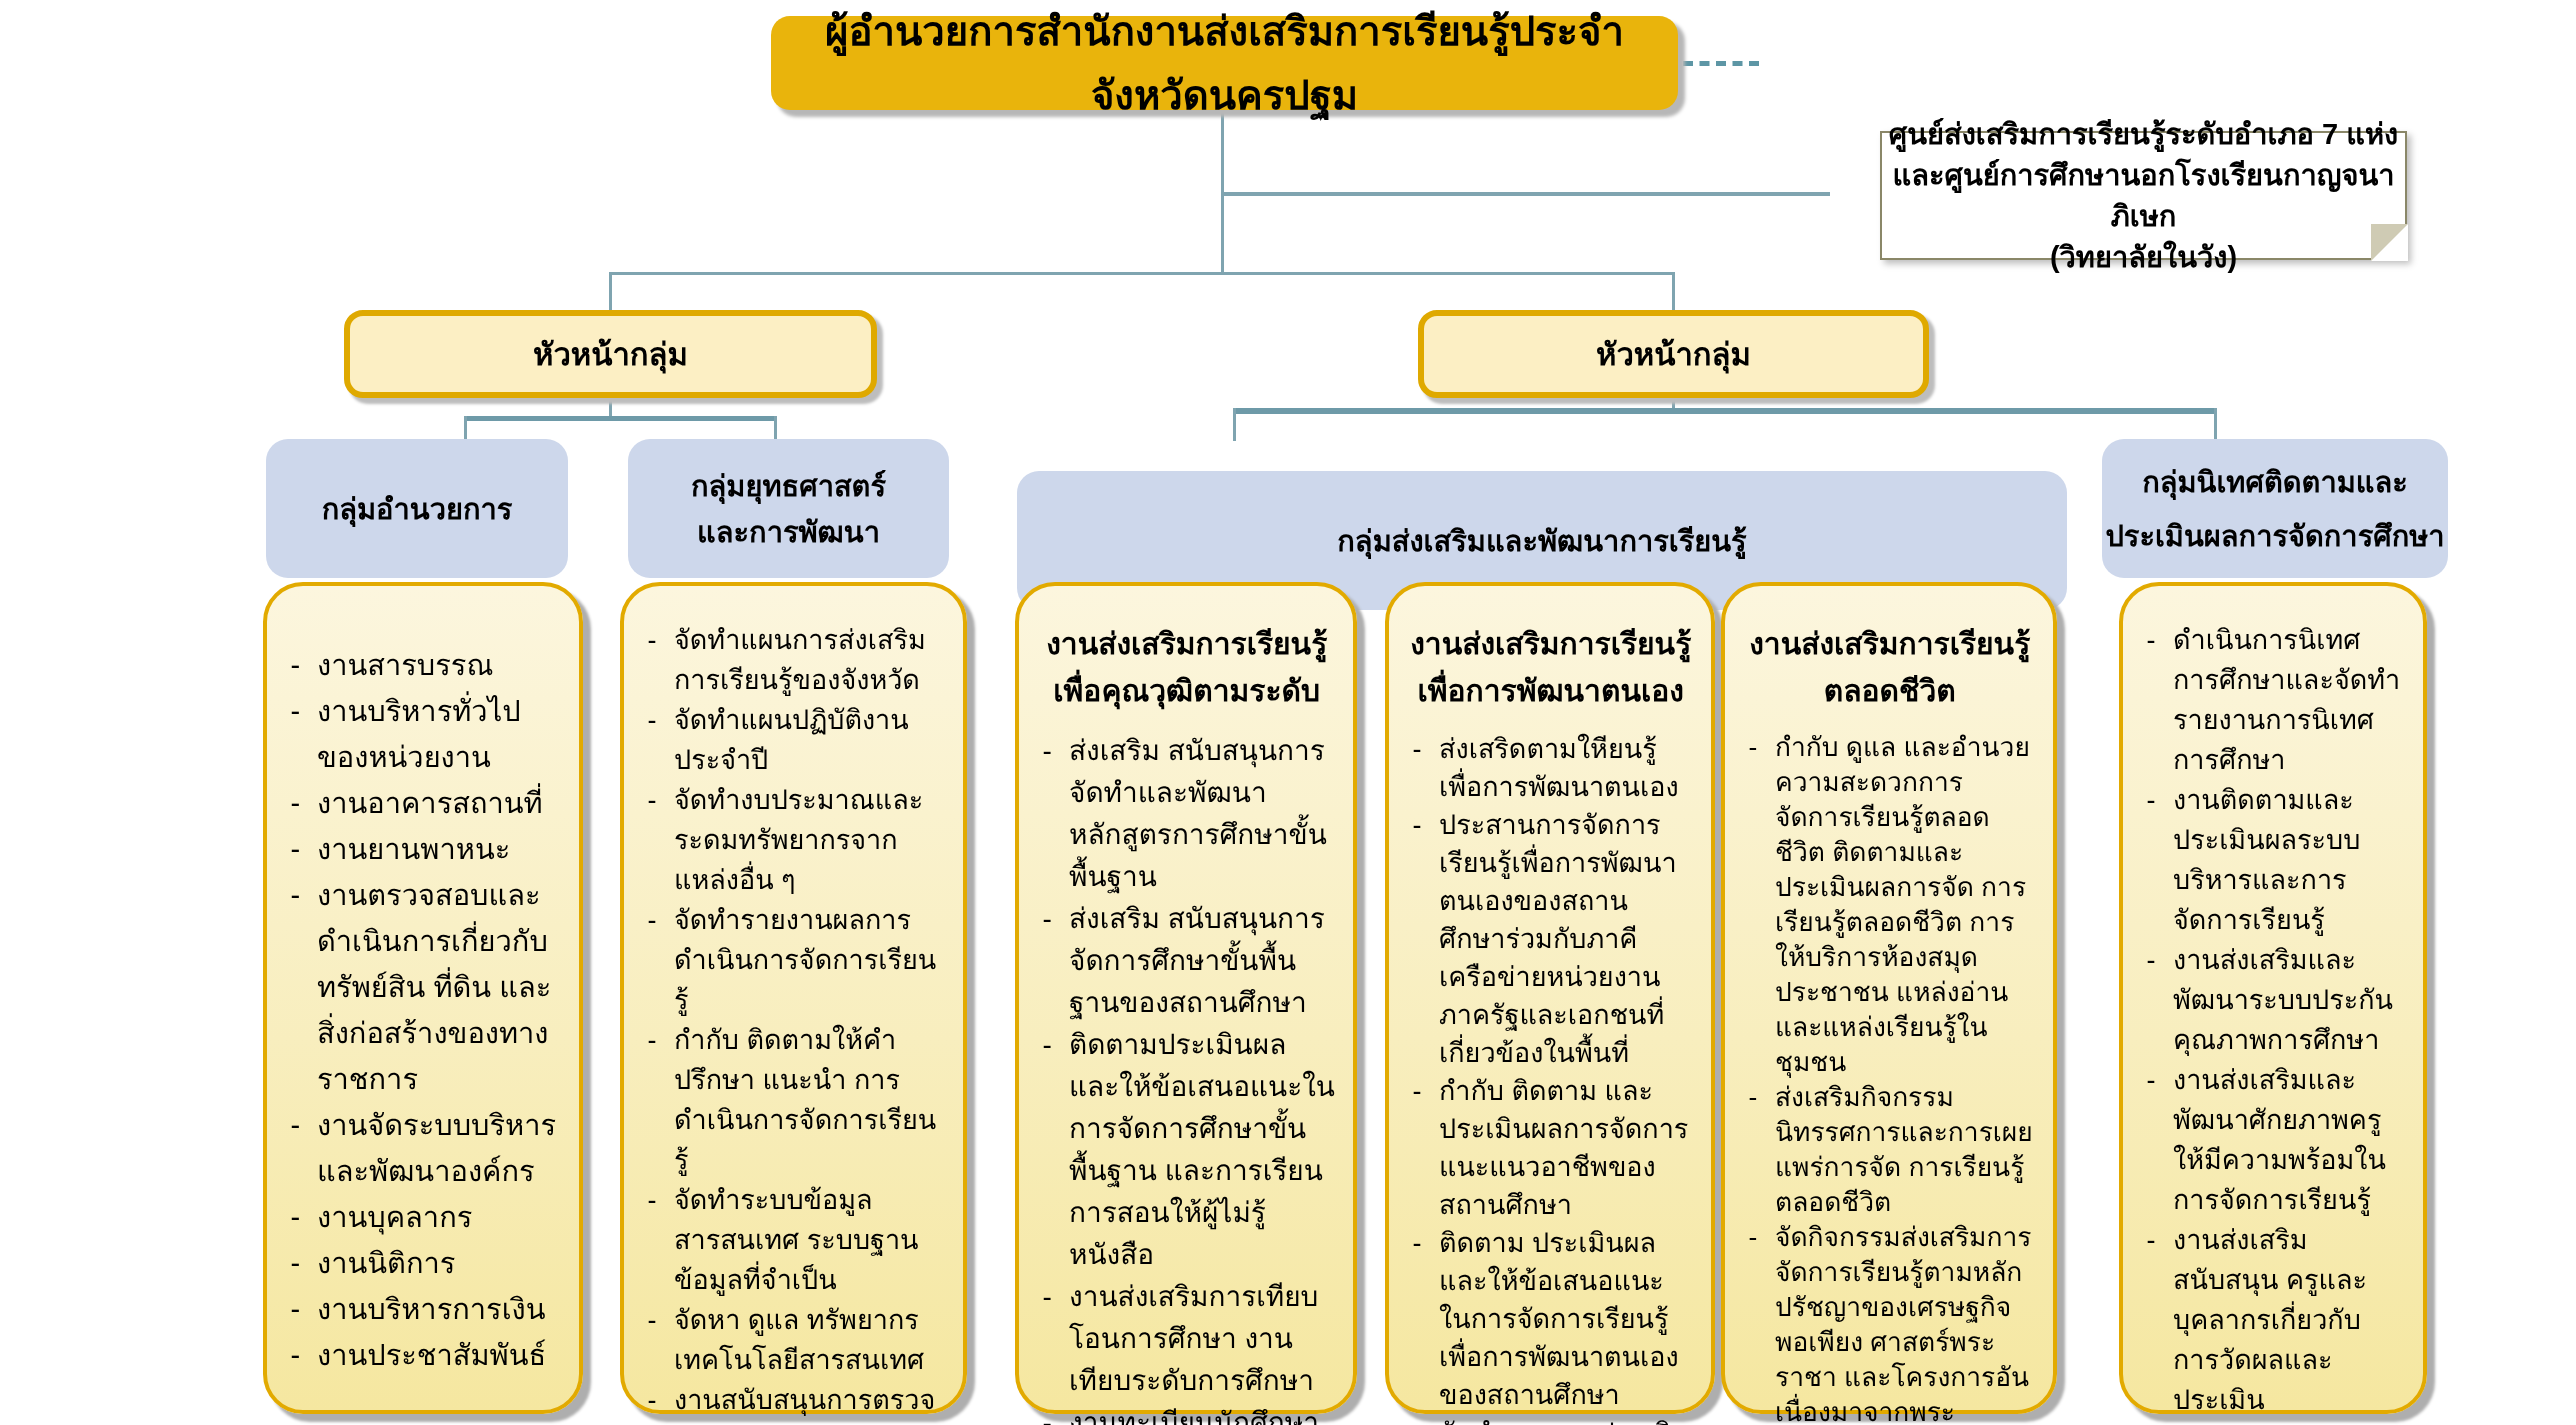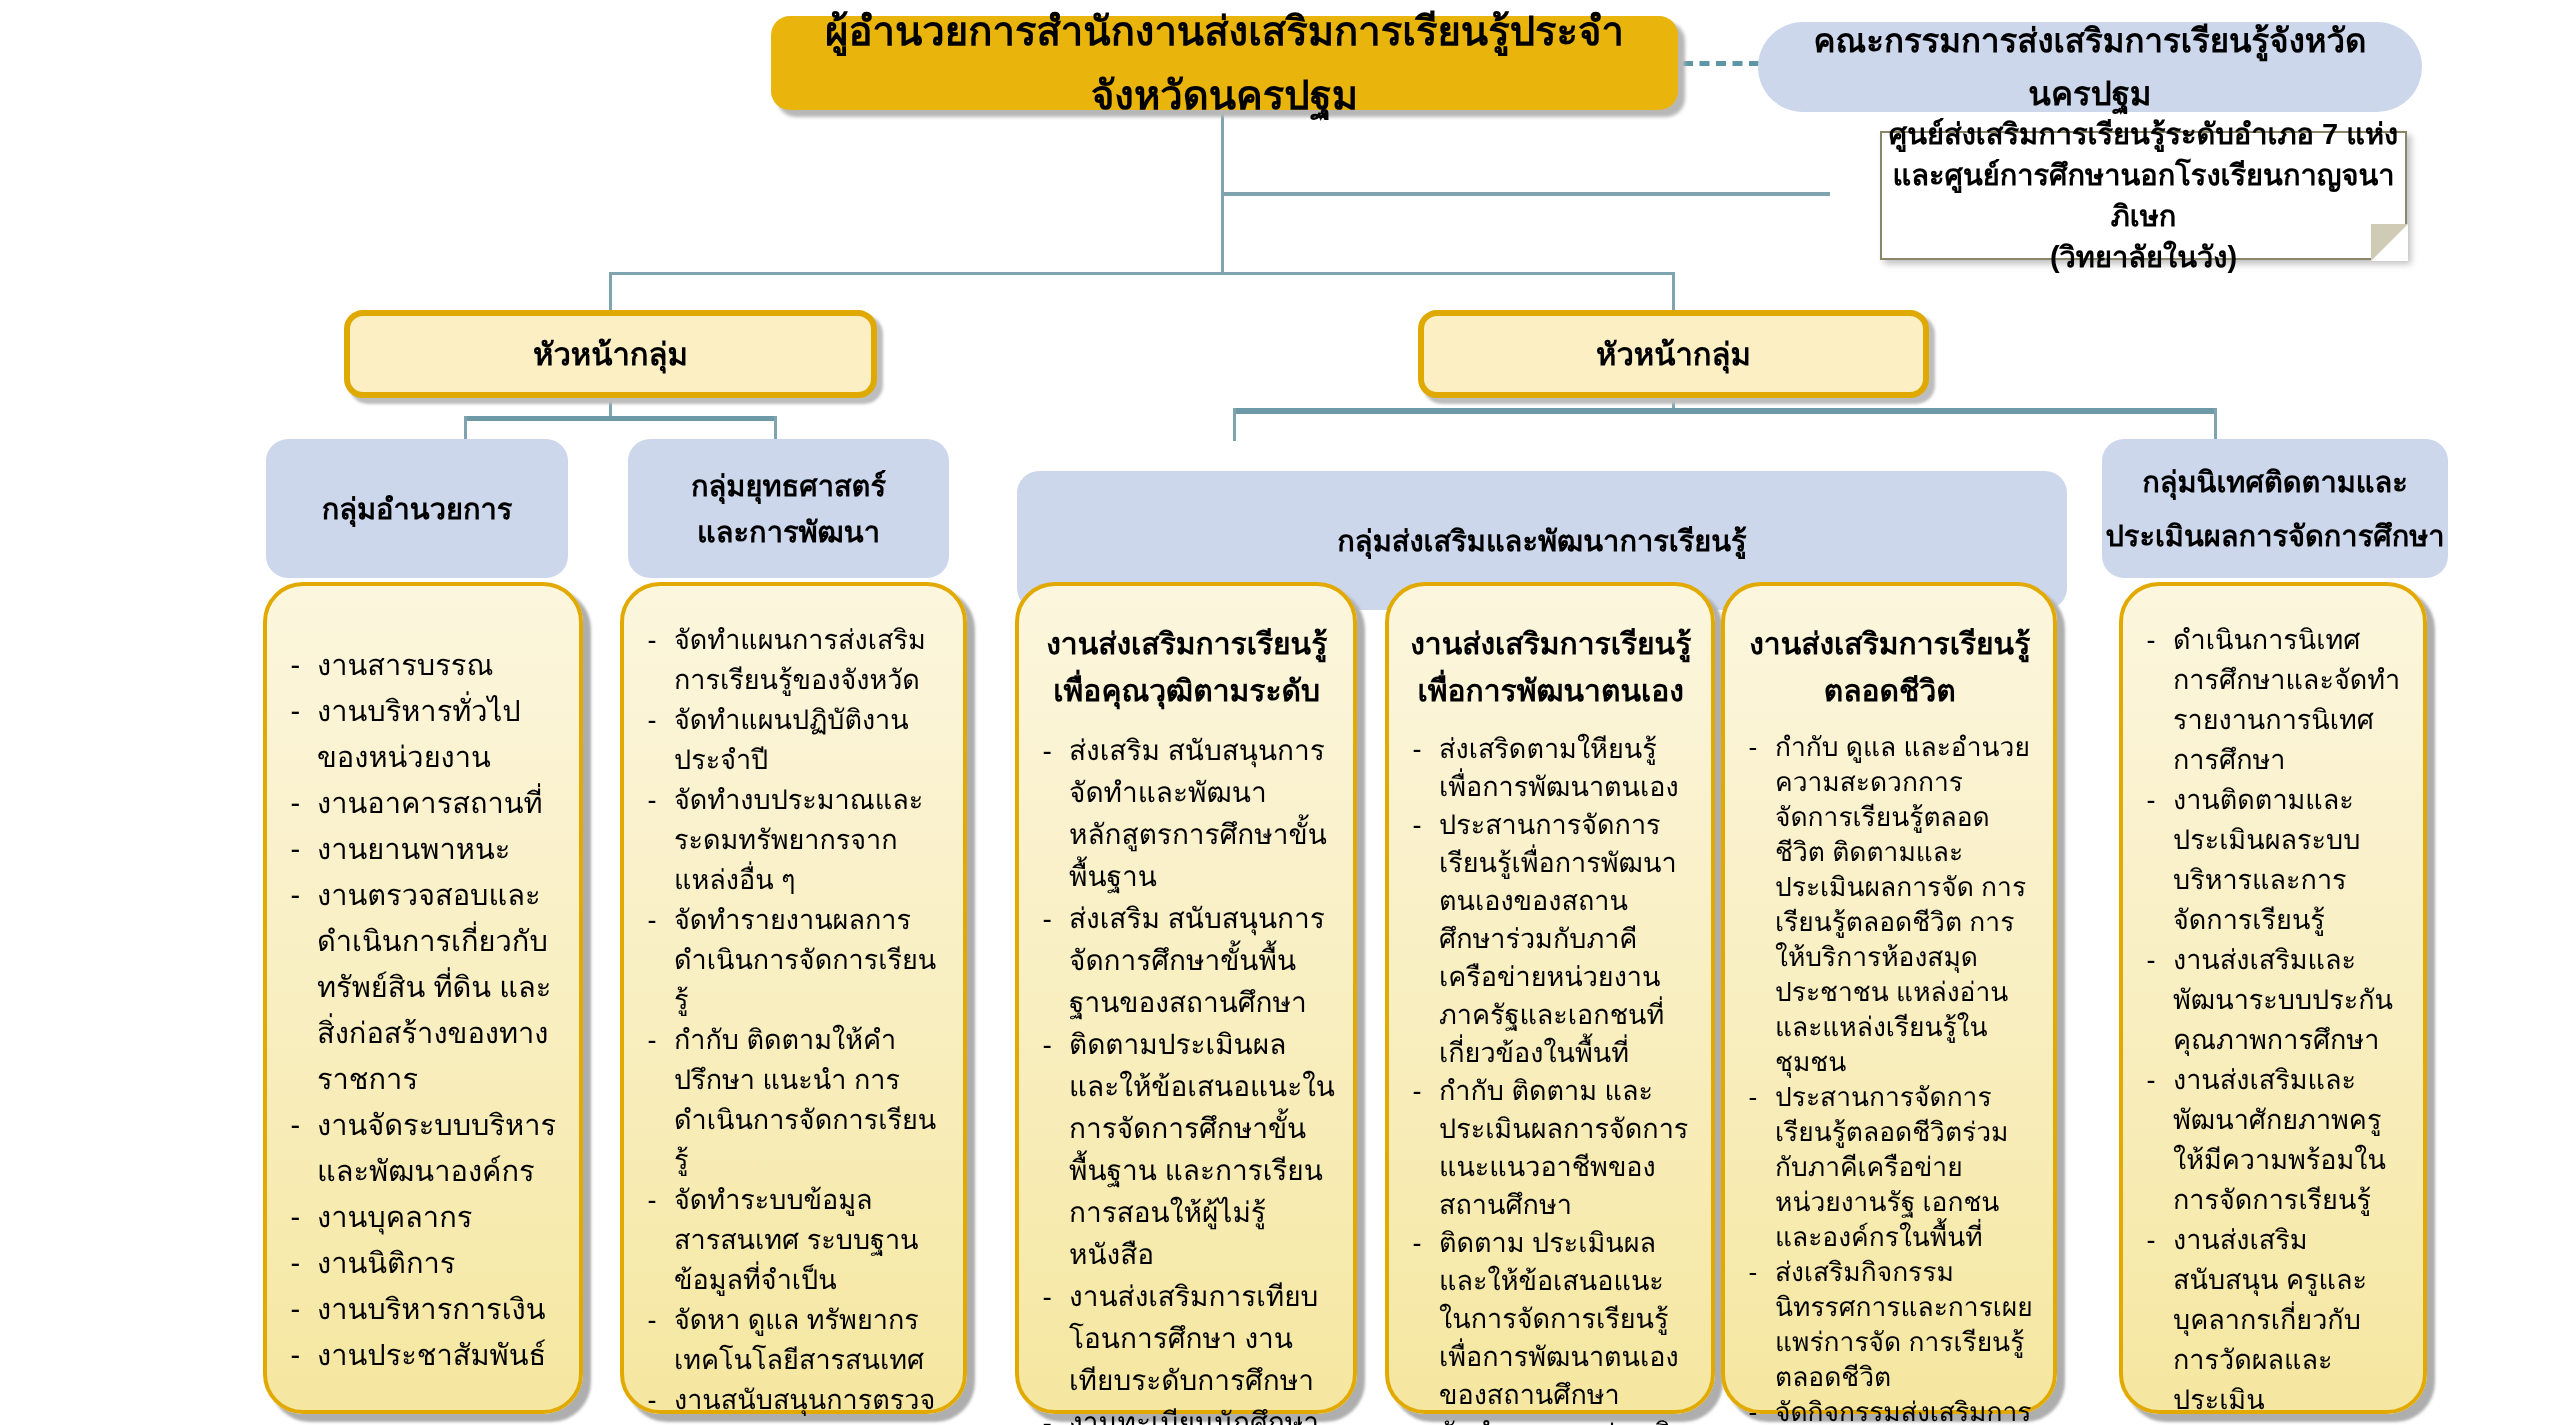--- a/index.html
+++ b/index.html
@@ -89,23 +89,20 @@
   <div class="line" style="left:1672px;top:396px;width:2.9px;height:14.7px;"></div>
   <div class="line thick" style="left:1233px;top:408px;width:984px;height:5.9px;"></div>
   <div class="line" style="left:1233px;top:408px;width:2.9px;height:33px;"></div>
   <div class="line" style="left:2214px;top:408px;width:2.9px;height:33px;"></div>
   <div class="dashline" style="left:1683px;top:61px;width:76px;"></div>
 
   <div class="director">
     <span>ผู้อำนวยการสำนักงานส่งเสริมการเรียนรู้ประจำจังหวัดนครปฐม</span>
   </div>
 
-  <div class="committee">
-    <span>คณะกรรมการส่งเสริมการเรียนรู้จังหวัดนครปฐม</span>
-  </div>
 
   <div class="note">
     <div>ศูนย์ส่งเสริมการเรียนรู้ระดับอำเภอ 7 แห่ง</div>
     <div>และศูนย์การศึกษานอกโรงเรียนกาญจนาภิเษก</div>
     <div>(วิทยาลัยในวัง)</div>
     <div class="fold-mask"></div>
     <div class="fold"></div>
   </div>
 
   <div class="grouphead left">
@@ -186,21 +183,20 @@
       </ul>
   </div>
 
   <div class="panel b5">
     <div class="panel-title">
       <div>งานส่งเสริมการเรียนรู้</div>
       <div>ตลอดชีวิต</div>
     </div>
     <ul>
         <li>กำกับ ดูแล และอำนวยความสะดวกการจัดการเรียนรู้ตลอดชีวิต ติดตามและประเมินผลการจัด การเรียนรู้ตลอดชีวิต การให้บริการห้องสมุดประชาชน แหล่งอ่าน และแหล่งเรียนรู้ในชุมชน</li>
-        <li>ประสานการจัดการเรียนรู้ตลอดชีวิตร่วมกับภาคีเครือข่าย หน่วยงานรัฐ เอกชน และองค์กรในพื้นที่</li>
         <li>ส่งเสริมกิจกรรม นิทรรศการและการเผยแพร่การจัด การเรียนรู้ตลอดชีวิต</li>
         <li>จัดกิจกรรมส่งเสริมการจัดการเรียนรู้ตามหลักปรัชญาของเศรษฐกิจพอเพียง ศาสตร์พระราชา และโครงการอันเนื่องมาจากพระราชดำริ</li>
       </ul>
   </div>
 
   <div class="panel b6">
     <ul>
         <li>ดำเนินการนิเทศการศึกษาและจัดทำรายงานการนิเทศการศึกษา</li>
         <li>งานติดตามและประเมินผลระบบบริหารและการจัดการเรียนรู้</li>
         <li>งานส่งเสริมและพัฒนาระบบประกันคุณภาพการศึกษา</li>

